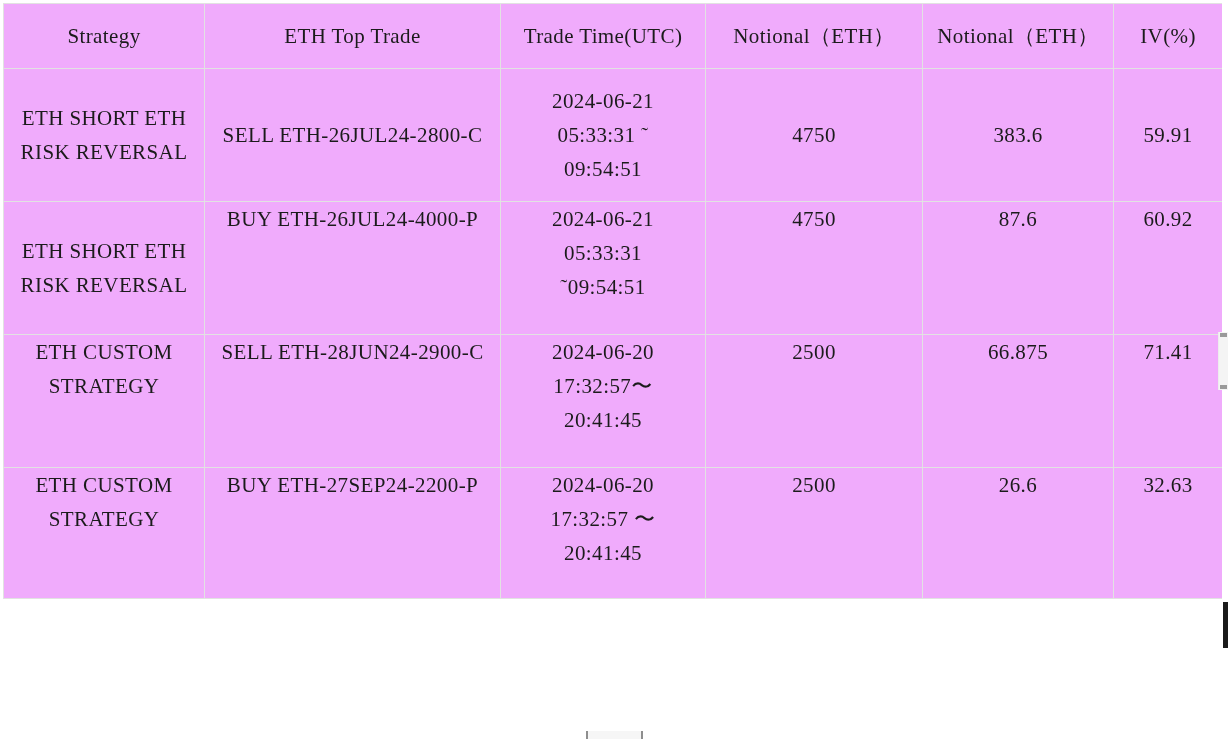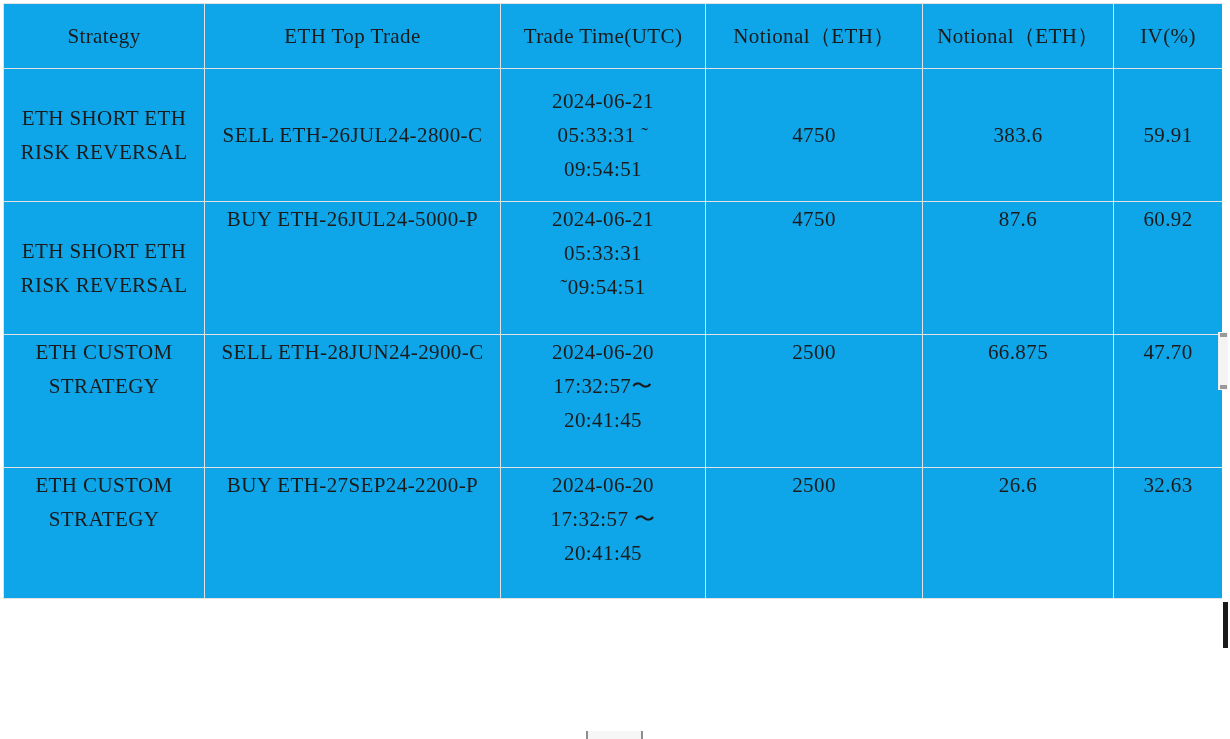--- a/index.html
+++ b/index.html
@@ -35,21 +35,21 @@
   table.trade-table {
     border-collapse: collapse;
     table-layout: fixed;
     width: 1219px;
     background: #ffffff;
   }
 
   table.trade-table th,
   table.trade-table td {
     border: 1px solid #e2e2e2;
-    background: #0ea5e9;
+    background: #f0abfc;
     text-align: center;
     padding: 0 6px;
     font-weight: normal;
     color: #1b1b1b;
     font-size: 21px;
     line-height: 34px;
     letter-spacing: 0.4px;
     word-break: break-word;
   }
 
@@ -193,21 +193,21 @@
           <td class="va-mid">
               <span class="cell-text">59.91</span>
             </td>
         </tr>
 
         <tr class="row">
           <td class="va-mid">
               <span class="cell-text">ETH SHORT ETH RISK REVERSAL</span>
             </td>
           <td class="va-top">
-              <span class="cell-text">BUY ETH-26JUL24-5000-P</span>
+              <span class="cell-text">BUY ETH-26JUL24-4000-P</span>
             </td>
           <td class="va-top">
               <span class="cell-text">2024-06-21
 05:33:31
 ˜09:54:51</span>
             </td>
           <td class="va-top">
               <span class="cell-text">4750</span>
             </td>
           <td class="va-top">
@@ -231,21 +231,21 @@
 17:32:57〜
 20:41:45</span>
             </td>
           <td class="va-top">
               <span class="cell-text">2500</span>
             </td>
           <td class="va-top">
               <span class="cell-text">66.875</span>
             </td>
           <td class="va-top">
-              <span class="cell-text">47.70</span>
+              <span class="cell-text">71.41</span>
             </td>
         </tr>
 
         <tr class="row row-last">
           <td class="va-top">
               <span class="cell-text">ETH CUSTOM STRATEGY</span>
             </td>
           <td class="va-top">
               <span class="cell-text">BUY ETH-27SEP24-2200-P</span>
             </td>

